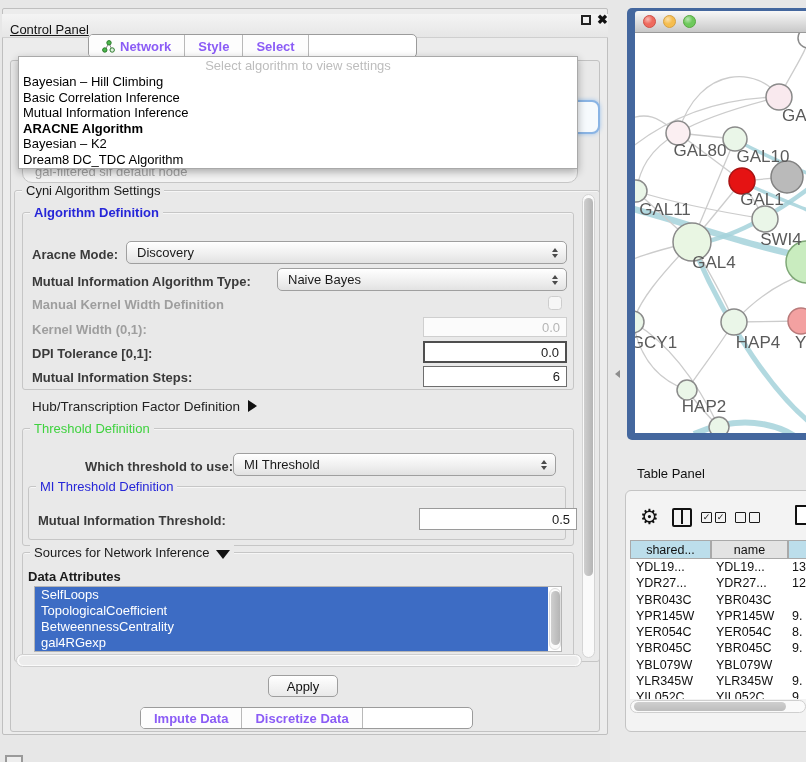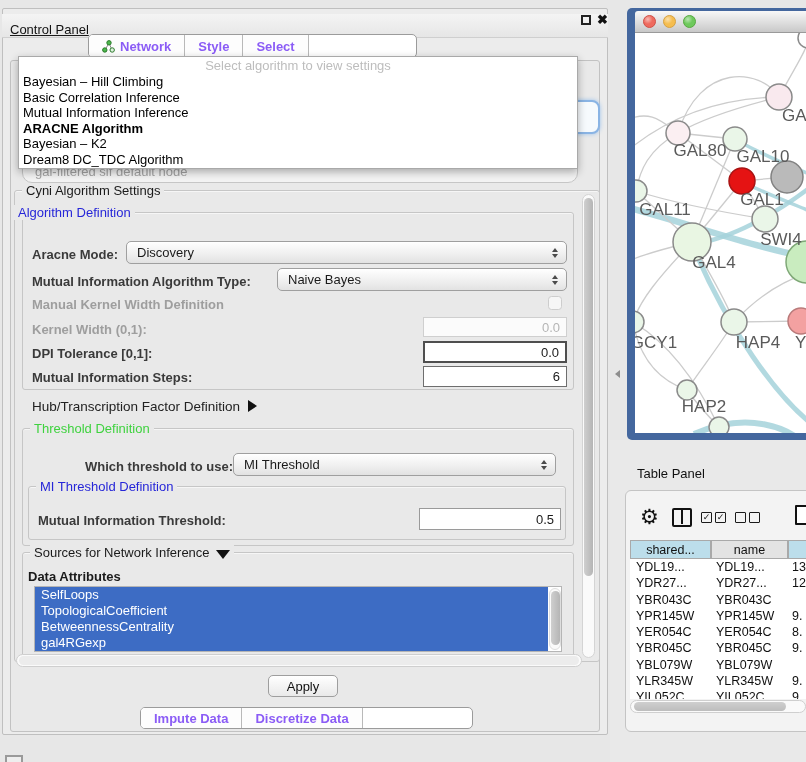--- a/index.html
+++ b/index.html
@@ -181,21 +181,21 @@
 </div>
 
 <div class="abs group" style="left:14px; top:190px; width:586px; height:472px;"></div>
 <span class="gtitle" style="left:22px; top:183px;">Cyni Algorithm Settings</span>
 
 <div class="vsb" style="left:582px; top:194px; width:13px; height:464px;">
   <div class="thumb" style="top:3px; height:378px;"></div>
 </div>
 
 <div class="abs group" style="left:22px; top:212px; width:552px; height:178px;"></div>
-<span class="gtitle blue" style="left:14px; top:205px;">Algorithm Definition</span>
+<span class="gtitle blue" style="left:30px; top:205px;font-weight:bold;">Algorithm Definition</span>
 
 <span class="lbl" style="left:32px; top:247px;">Aracne Mode:</span>
 <div class="combo" style="left:126px; top:241px; width:441px;">
   <span>Discovery</span>
   <span class="arr">
       <i class="up"></i>
       <i class="dn"></i>
     </span>
 </div>
 
@@ -239,21 +239,21 @@
   <span class="arr">
       <i class="up"></i>
       <i class="dn"></i>
     </span>
 </div>
 
 <div class="abs group" style="left:28px; top:486px; width:538px; height:54px;"></div>
 <span class="gtitle blue" style="left:36px; top:479px;">MI Threshold Definition</span>
 
 <span class="lbl" style="left:38px; top:513px;">Mutual Information Threshold:</span>
-<div class="field" style="left:419px; top:508px; width:142px; height:22px;">
+<div class="field" style="left:419px; top:508px; width:158px; height:22px;">
   <span>0.5</span>
 </div>
 
 <div class="abs group" style="left:22px; top:552px; width:552px; height:108px;"></div>
 <span class="gtitle" style="left:30px; top:545px;">
   <span>Sources for Network Inference</span><i class="tri-d"></i>
 </span>
 <span class="lbl" style="left:28px; top:569px; color:#1a1a1a;">Data Attributes</span>
 
 <div class="abs attr-list" id="attr-list">

